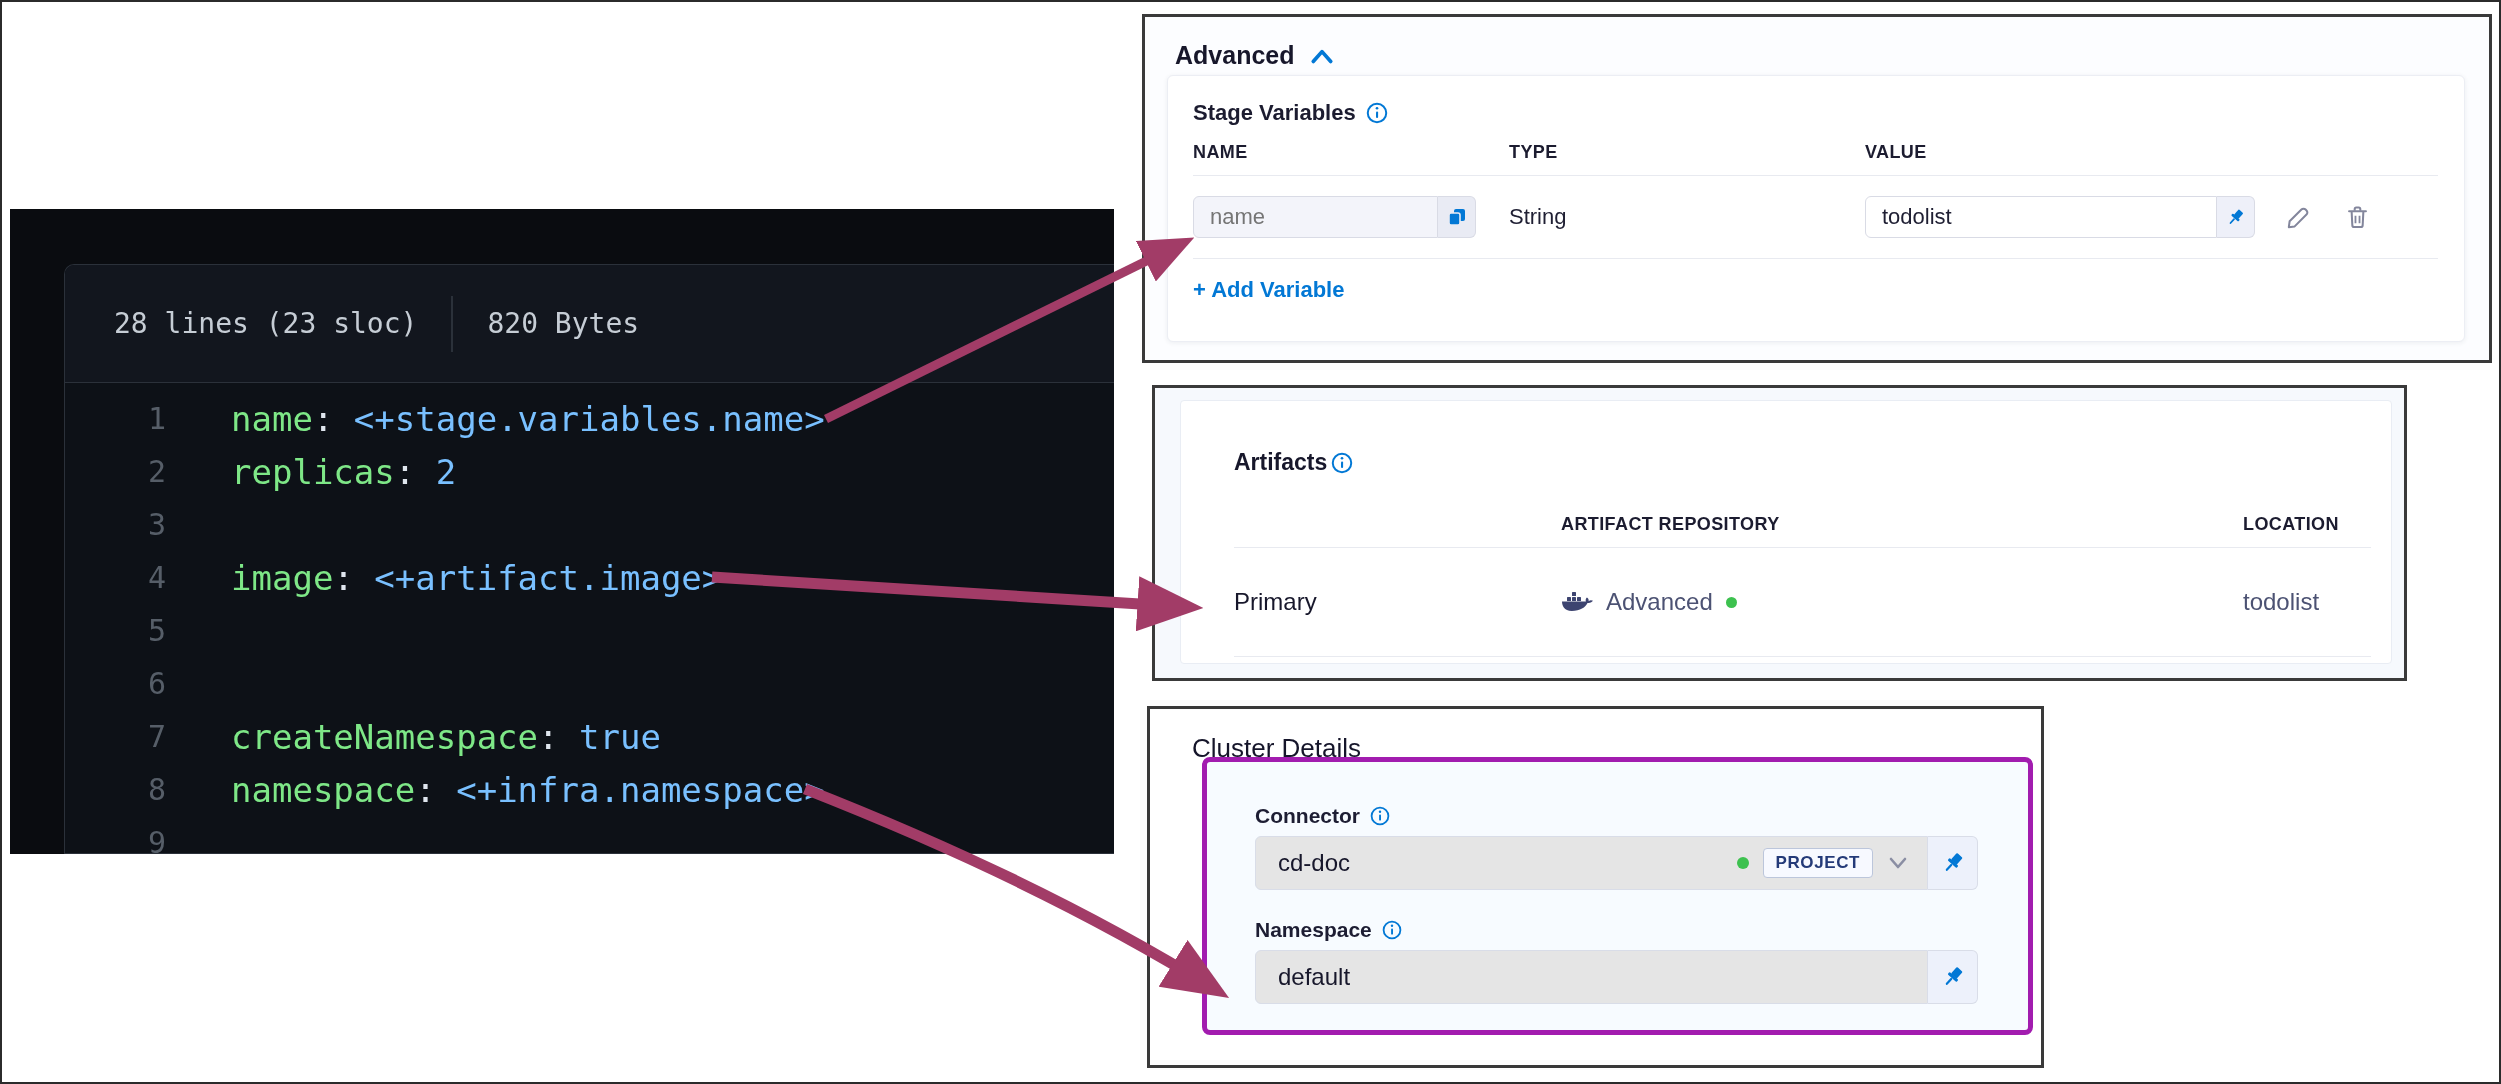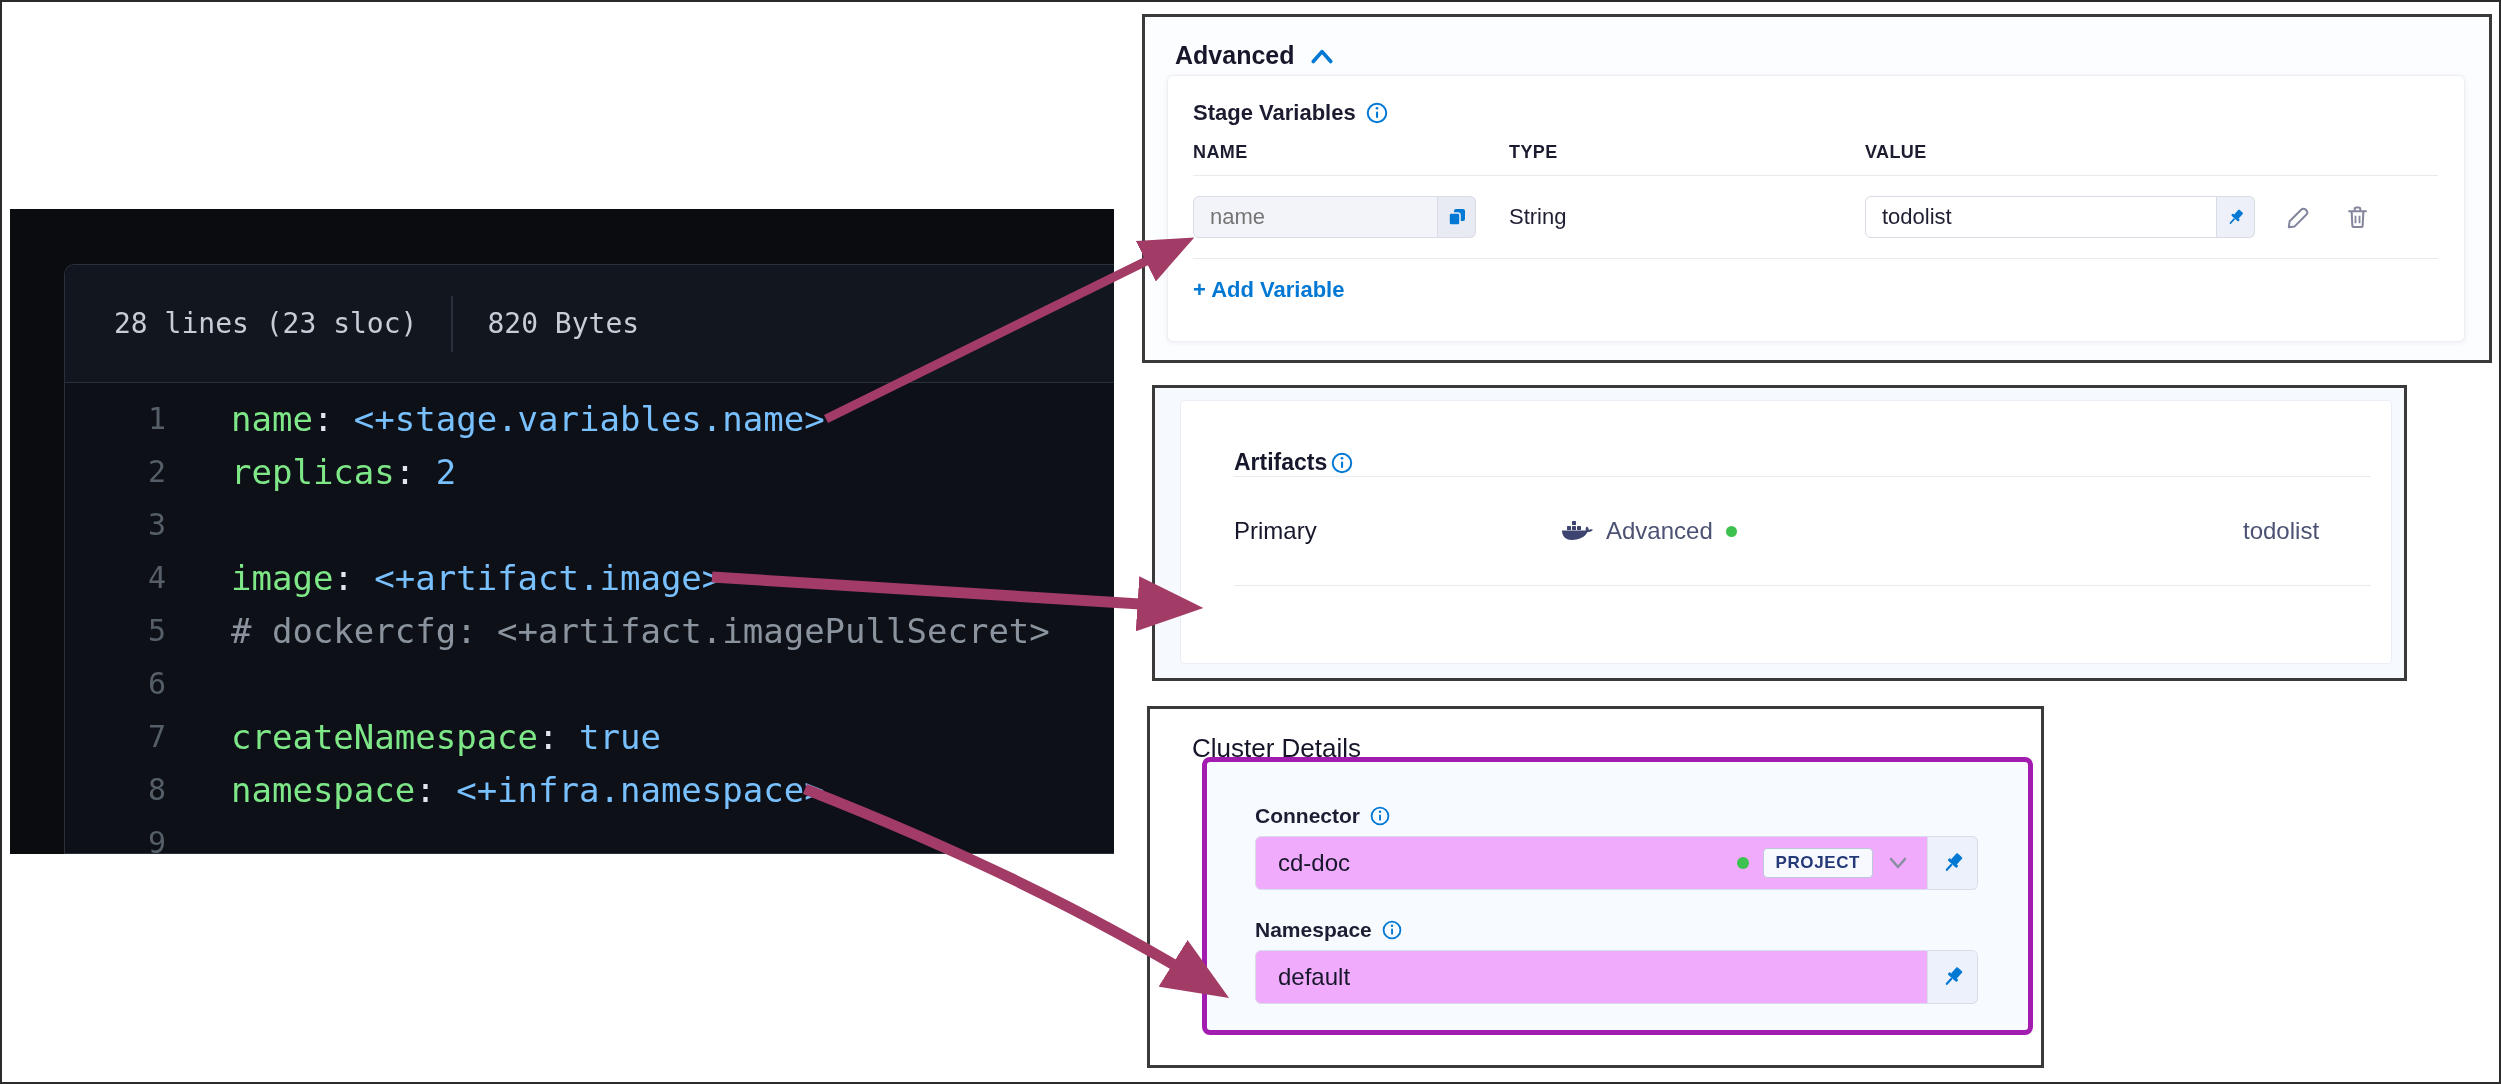--- a/index.html
+++ b/index.html
@@ -64,21 +64,21 @@
   .repo-link{font-size:24px;color:#4c5273;cursor:pointer;}
   .gdot{width:11px;height:11px;border-radius:50%;background:#3dc14f;flex:none;}
   .loc-text{font-size:24px;color:#4c5273;}
   
   #cluster{left:1145px;top:704px;width:897px;height:362px;background:#ffffff;}
   .cl-title{position:absolute;left:42px;top:24px;font-size:26px;font-weight:400;color:#15152a;}
   .cl-card{position:absolute;left:52px;top:48px;width:831px;height:278px;background:#f7fbff;
     border:5px solid #a21caf;border-radius:8px;padding:42px 50px 0 48px;box-sizing:border-box;}
   .fld-label{display:flex;align-items:center;gap:10px;font-size:21px;font-weight:600;color:#1d1d33;}
   .fld-row{display:flex;height:54px;margin-top:8px;}
-  .big-field{flex:1;box-sizing:border-box;background:#f0abfc;border:1.5px solid #d9dde8;
+  .big-field{flex:1;box-sizing:border-box;background:#e5e5e5;border:1.5px solid #d9dde8;
     border-radius:6px 0 0 6px;display:flex;align-items:center;justify-content:space-between;padding:0 18px 0 20px;}
   .big-field input{border:none;outline:none;font-family:"Liberation Sans",sans-serif;
     font-size:24px;color:#17172b;background:transparent;width:100%;}
   .field-right{display:flex;align-items:center;gap:14px;flex:none;}
   .scope-badge{padding:4px 12px;border:1.5px solid #bcc6db;border-radius:4px;background:#f7f9ff;
     font-size:17px;font-weight:700;letter-spacing:.6px;color:#243a78;cursor:pointer;}
   .pin-btn{box-sizing:border-box;width:50px;border:1.5px solid #d9dde8;border-left:none;
     border-radius:0 6px 6px 0;background:#edf1fb;display:flex;align-items:center;justify-content:center;cursor:pointer;}
   .ns-block{margin-top:28px;}
   
@@ -94,21 +94,21 @@
       <div class="code-header">
         <span>28 lines (23 sloc)</span>
         <span class="vdiv"></span>
         <span>820 Bytes</span>
       </div>
       <div class="code-body" id="code-lines">
           <div class="cline"><span class="lnum">1</span><span class="ltext"><span class="tok-key">name</span><span class="tok-plain">: </span><span class="tok-value">&lt;+stage.variables.name&gt;</span></span></div>
           <div class="cline"><span class="lnum">2</span><span class="ltext"><span class="tok-key">replicas</span><span class="tok-plain">: </span><span class="tok-value">2</span></span></div>
           <div class="cline"><span class="lnum">3</span><span class="ltext"></span></div>
           <div class="cline"><span class="lnum">4</span><span class="ltext"><span class="tok-key">image</span><span class="tok-plain">: </span><span class="tok-value">&lt;+artifact.image&gt;</span></span></div>
-          <div class="cline"><span class="lnum">5</span><span class="ltext"><span class="tok-comment"># dockercfg: &lt;+artifact.imagePullSecret&gt;</span></span></div>
+          <div class="cline"><span class="lnum">5</span></div>
           <div class="cline"><span class="lnum">6</span><span class="ltext"></span></div>
           <div class="cline"><span class="lnum">7</span><span class="ltext"><span class="tok-key">createNamespace</span><span class="tok-plain">: </span><span class="tok-value">true</span></span></div>
           <div class="cline"><span class="lnum">8</span><span class="ltext"><span class="tok-key">namespace</span><span class="tok-plain">: </span><span class="tok-value">&lt;+infra.namespace&gt;</span></span></div>
           <div class="cline"><span class="lnum">9</span><span class="ltext"></span></div>
         </div>
     </div>
   </section>
 
   <section class="panel" id="advanced">
     <div class="adv-title-row">
@@ -179,20 +179,25 @@
   <section class="panel" id="artifacts">
     <div class="art-card">
       <div class="art-title">
         <span>Artifacts</span>
         <svg class="info-icon" width="22" height="22" viewBox="0 0 20 20">
           <circle cx="10" cy="10" r="8.4" fill="none" stroke="#0278d5" stroke-width="1.8"></circle>
           <rect x="9.1" y="8.6" width="1.9" height="6" rx="0.9" fill="#0278d5"></rect>
           <circle cx="10" cy="5.7" r="1.2" fill="#0278d5"></circle>
         </svg>
       </div>
+      <div class="art-grid art-headers">
+        <span></span>
+        <span>ARTIFACT REPOSITORY</span>
+        <span>LOCATION</span>
+      </div>
       <div class="hdivider"></div>
       <div class="art-grid art-row">
         <span class="art-primary">Primary</span>
         <span class="repo-cell">
           <svg width="32" height="26" viewBox="0 0 32 26">
             <g fill="#3d4470">
               <rect x="6" y="8" width="4" height="4" rx="0.6"></rect>
               <rect x="11" y="8" width="4" height="4" rx="0.6"></rect>
               <rect x="16" y="8" width="4" height="4" rx="0.6"></rect>
               <rect x="11" y="3" width="4" height="4" rx="0.6"></rect>

